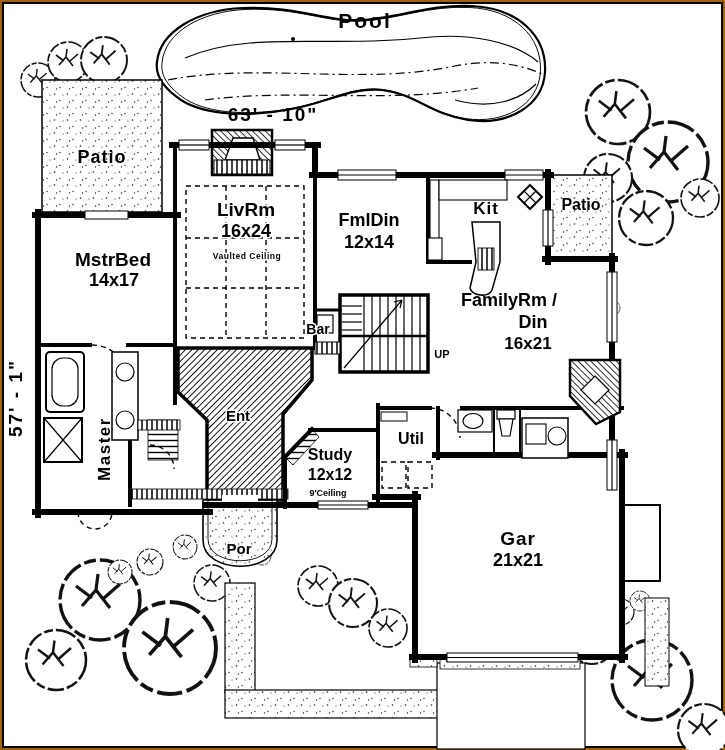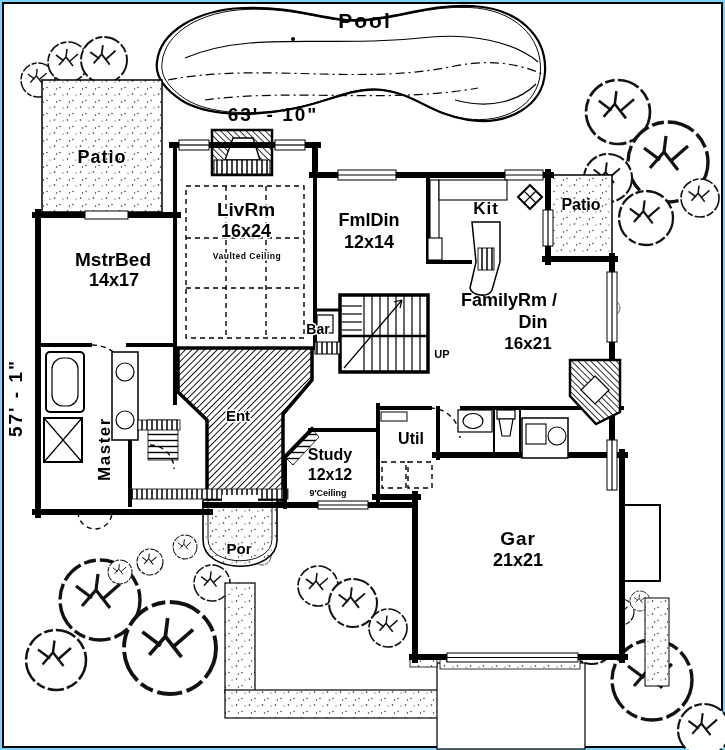--- a/index.html
+++ b/index.html
@@ -1,16 +1,16 @@
 <!DOCTYPE html>
 <html><head>
 <meta charset="utf-8">
 <style>
   html,body{margin:0;padding:0;background:#fff;}
-  #stage{position:relative;width:725px;height:750px;background:#7dd3fc;overflow:hidden;}
+  #stage{position:relative;width:725px;height:750px;background:#a16207;overflow:hidden;}
   svg{position:absolute;left:0;top:0;}
   .t{font-family:"Liberation Sans","DejaVu Sans",sans-serif;font-weight:700;fill:#000;}
   .halo{paint-order:stroke;stroke:#fff;stroke-width:3px;stroke-linejoin:round;}
   .wall{stroke:#000;fill:none;stroke-linecap:square;}
   .thin{stroke:#000;fill:none;stroke-width:1.2;}
   .fix{stroke:#000;fill:#fff;}
   .dash{stroke:#000;fill:none;stroke-width:1.4;stroke-dasharray:5 4;}
   .veg{stroke:#111;fill:#fff;stroke-width:1.7;}
 </style>
 </head>

